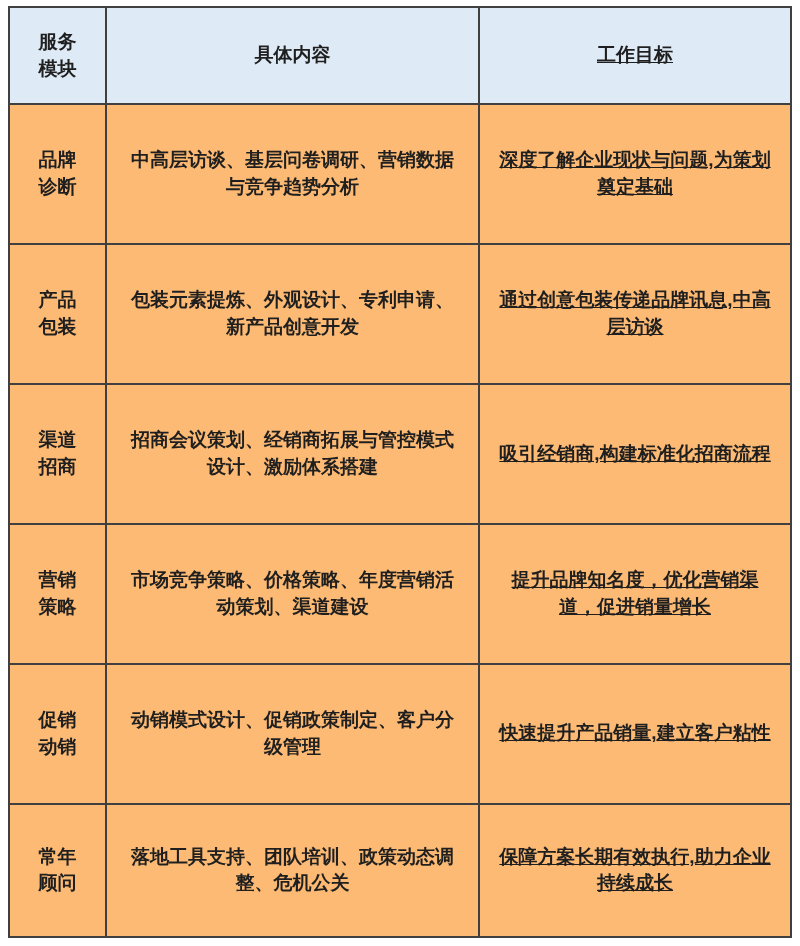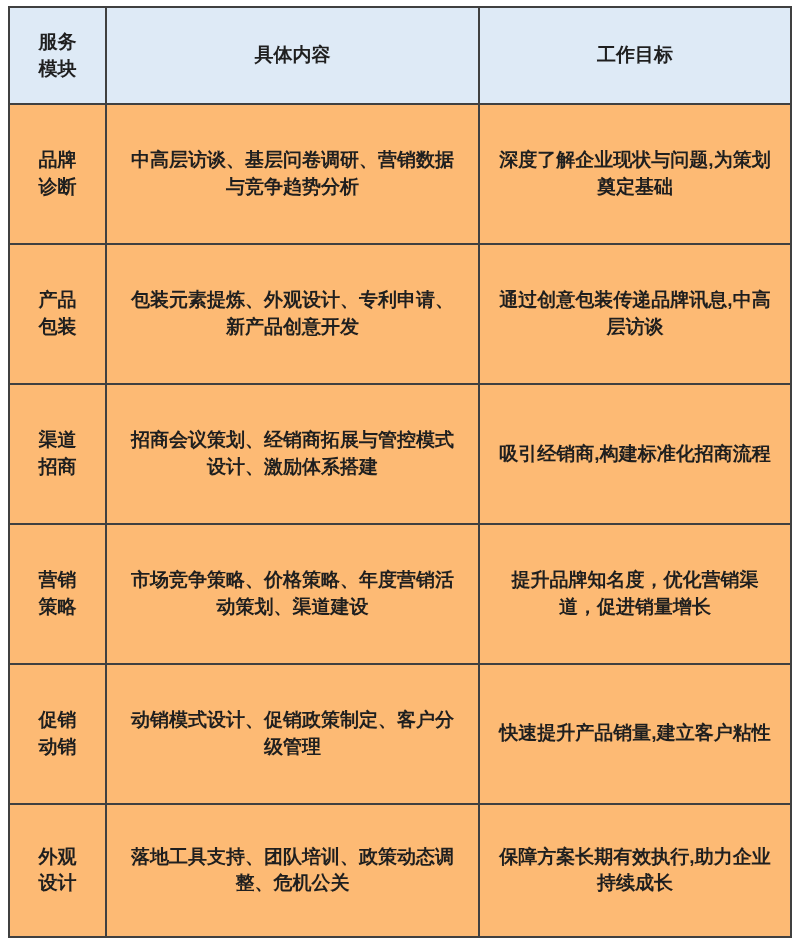--- a/index.html
+++ b/index.html
@@ -39,21 +39,21 @@
   tr.header-row { height: 97px; }
   tr.body-row   { height: 105px; }
   tr.body-row:last-child { height: 100px; }
 
   col.col-module  { width: 97px; }
   col.col-content { width: 373px; }
   col.col-goal    { width: 312px; }
 
   .cell-module  { padding: 4px 24px; }
   .cell-content { padding: 5px 16px; }
-  .cell-goal    { padding: 4px 16px; }
+  .cell-goal    { padding: 4px 16px; text-decoration: underline; }
 </style>
 </head>
 <body>
 
 <div class="page">
   <table class="services-table">
     <colgroup>
       <col class="col-module">
       <col class="col-content">
       <col class="col-goal">
@@ -85,19 +85,19 @@
         <td class="cell-module">营销策略</td>
         <td class="cell-content">市场竞争策略、价格策略、年度营销活动策划、渠道建设</td>
         <td class="cell-goal">提升品牌知名度，优化营销渠道，促进销量增长</td>
       </tr>
       <tr class="body-row">
         <td class="cell-module">促销动销</td>
         <td class="cell-content">动销模式设计、促销政策制定、客户分级管理</td>
         <td class="cell-goal">快速提升产品销量,建立客户粘性</td>
       </tr>
       <tr class="body-row">
-        <td class="cell-module">外观设计</td>
+        <td class="cell-module">常年顾问</td>
         <td class="cell-content">落地工具支持、团队培训、政策动态调整、危机公关</td>
         <td class="cell-goal">保障方案长期有效执行,助力企业持续成长</td>
       </tr>
     </tbody>
   </table>
 </div>
 
 </body></html>

